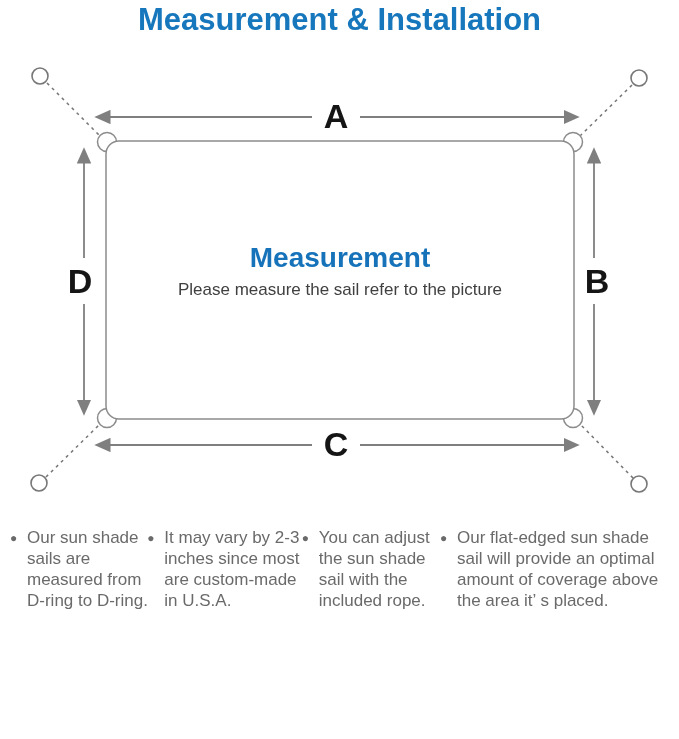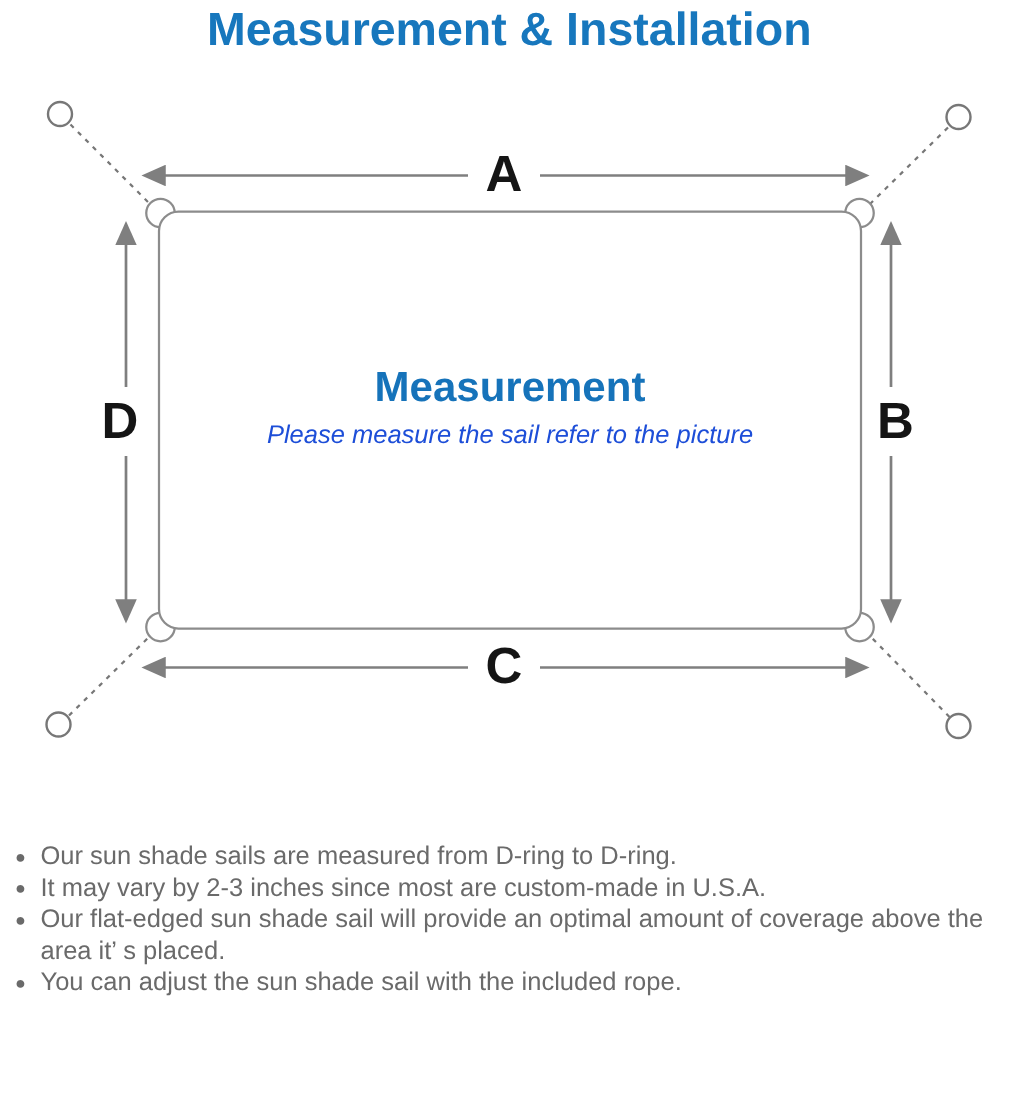--- a/index.html
+++ b/index.html
@@ -32,27 +32,27 @@
   .center-text {
     position: absolute; left: 106px; top: 243px; width: 468px;
     text-align: center;
   }
   .center-title {
     font-size: 28px; font-weight: bold; color: #1673ba;
     line-height: 1.1;
   }
   .center-subtitle {
     margin-top: 6px;
-    font-size: 17px; color: #1d4ed8; font-style: italic;
+    font-size: 17px; color: #404040;
   }
 
   .bullets {
     position: absolute; top: 527px; left: 12px; right: 4px;
     list-style: none;
-    display: flex; flex-direction: column;  margin-top: 33px;
+    display: flex; flex-direction: row; 
   }
   .bullets li {
     position: relative;
     padding-left: 15px;
     font-size: 17px; line-height: 21px;
     color: #6a6a6a;
   }
   .bullets li::before {
     content: "●";
     position: absolute; left: -2px; top: 1px;
@@ -120,17 +120,17 @@
 
     <div class="center-text">
       <div class="center-title">Measurement</div>
       <div class="center-subtitle">Please measure the sail refer to the picture</div>
     </div>
   </div>
 
   <ul class="bullets">
     <li>Our sun shade sails are measured from D-ring to D-ring.</li>
     <li>It may vary by 2-3 inches since most are custom-made in U.S.A.</li>
+    <li>You can adjust the sun shade sail with the included rope.</li>
     <li>Our flat-edged sun shade sail will provide an optimal amount of coverage above the area it’ s placed.</li>
-    <li>You can adjust the sun shade sail with the included rope.</li>
   </ul>
 
 </div>
 
 </body></html>

